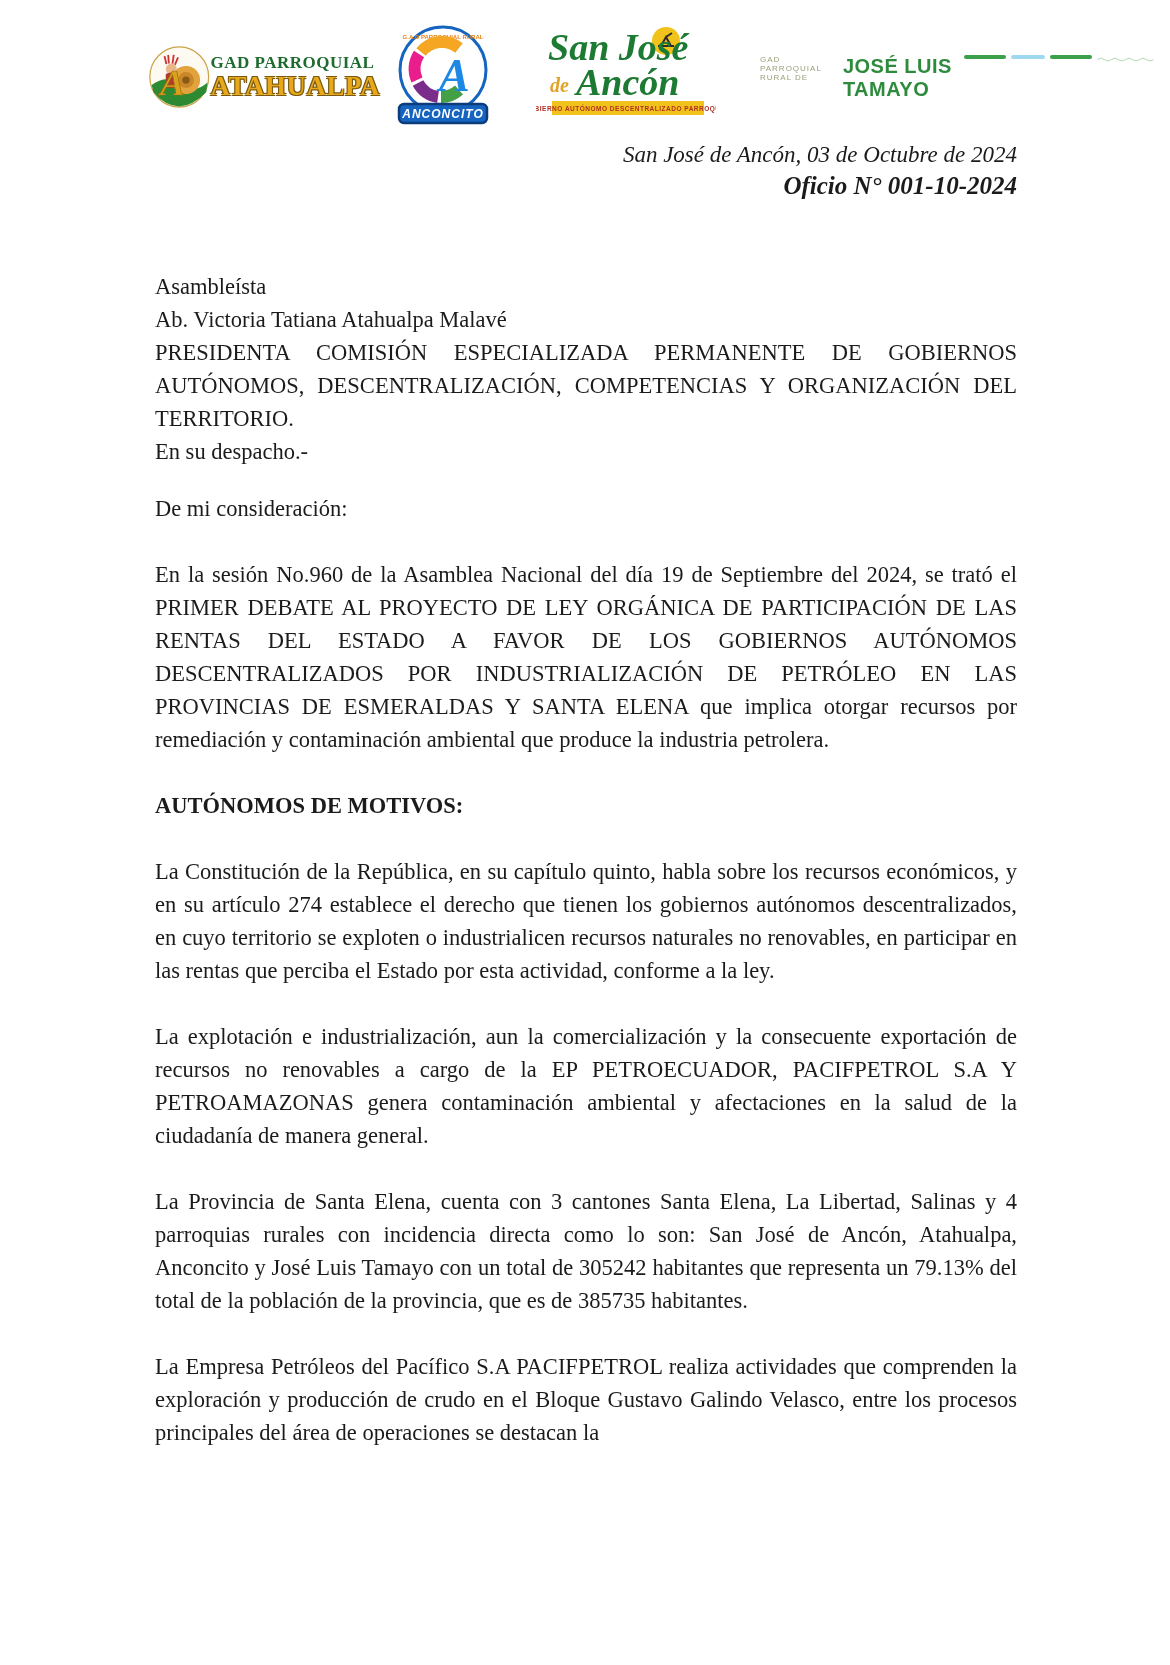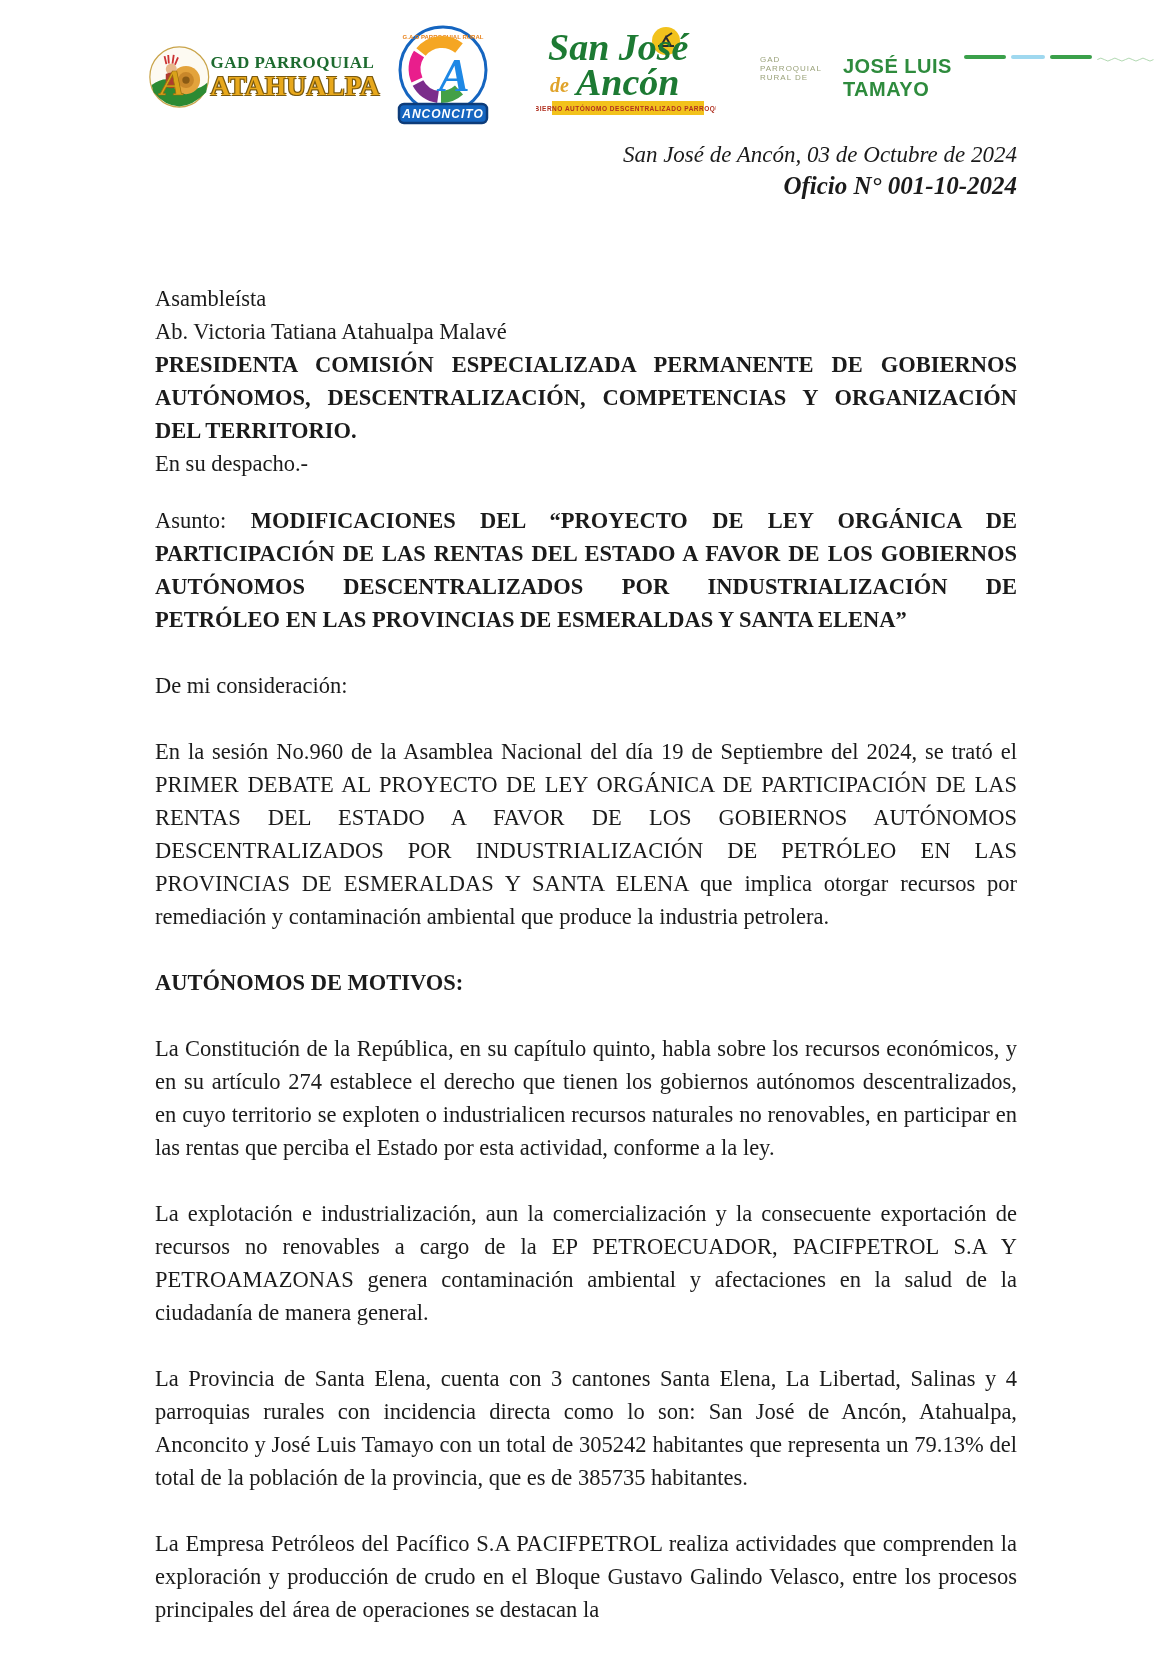--- a/index.html
+++ b/index.html
@@ -35,27 +35,27 @@
   .bar-b  { width: 34px; background: #9fd8ef; }
   .bar-g2 { width: 42px; background: #3aa04a; }
 
   
   .date-block { position: absolute; left: 155px; top: 140px; width: 862px; text-align: right; }
   .date-line { font-style: italic; font-size: 23px; line-height: 30px; }
   .oficio-line { font-style: italic; font-weight: bold; font-size: 25px; line-height: 32px; }
 
   
   .doc-body {
-    position: absolute; left: 155px; top: 282px; width: 862px;
+    position: absolute; left: 155px; top: 270px; width: 862px;
     font-size: 22.5px; line-height: 33px; text-align: justify;
   }
   .doc-body .tight { margin: 0; }
   .doc-body p { margin: 0 0 33px 0; }
   .recipient-block { margin: 0 0 24px 0; }
-  .bold { font-weight: bold; }
+  .bold { font-weight: normal; }
   .subject-par { margin-bottom: 30px; }
   .greeting-par { margin-bottom: 30px; }
   .section-heading { font-weight: bold; margin: 0 0 30px 0; }
 </style>
 </head>
 <body>
 
 <div class="page">
 
   <div class="logo logo-atahualpa">
@@ -139,21 +139,20 @@
 
   <div class="doc-body">
 
     <div class="recipient-block">
       <div class="tight">Asambleísta</div>
       <div class="tight">Ab. Victoria Tatiana Atahualpa Malavé</div>
       <div class="tight bold">PRESIDENTA COMISIÓN ESPECIALIZADA PERMANENTE DE GOBIERNOS AUTÓNOMOS, DESCENTRALIZACIÓN, COMPETENCIAS Y ORGANIZACIÓN DEL TERRITORIO.</div>
       <div class="tight">En su despacho.-</div>
     </div>
 
-    <p class="subject-par"><span>Asunto: </span><span class="bold">MODIFICACIONES DEL “PROYECTO DE LEY ORGÁNICA DE PARTICIPACIÓN DE LAS RENTAS DEL ESTADO A FAVOR DE LOS GOBIERNOS AUTÓNOMOS DESCENTRALIZADOS POR INDUSTRIALIZACIÓN DE PETRÓLEO EN LAS PROVINCIAS DE ESMERALDAS Y SANTA ELENA”</span></p>
 
     <p class="greeting-par">De mi consideración:</p>
 
     <p>En la sesión No.960 de la Asamblea Nacional del día 19 de Septiembre del 2024, se trató el PRIMER DEBATE AL PROYECTO DE LEY ORGÁNICA DE PARTICIPACIÓN DE LAS RENTAS DEL ESTADO A FAVOR DE LOS GOBIERNOS AUTÓNOMOS DESCENTRALIZADOS POR INDUSTRIALIZACIÓN DE PETRÓLEO EN LAS PROVINCIAS DE ESMERALDAS Y SANTA ELENA que implica otorgar recursos por remediación y contaminación ambiental que produce la industria petrolera.</p>
 
     <p class="section-heading">AUTÓNOMOS DE MOTIVOS:</p>
 
     <p>La Constitución de la República, en su capítulo quinto, habla sobre los recursos económicos, y en su artículo 274 establece el derecho que tienen los gobiernos autónomos descentralizados, en cuyo territorio se exploten o industrialicen recursos naturales no renovables, en participar en las rentas que perciba el Estado por esta actividad, conforme a la ley.</p>
 
     <p>La explotación e industrialización, aun la comercialización y la consecuente exportación de recursos no renovables a cargo de la EP PETROECUADOR, PACIFPETROL S.A Y PETROAMAZONAS genera contaminación ambiental y afectaciones en la salud de la ciudadanía de manera general.</p>

